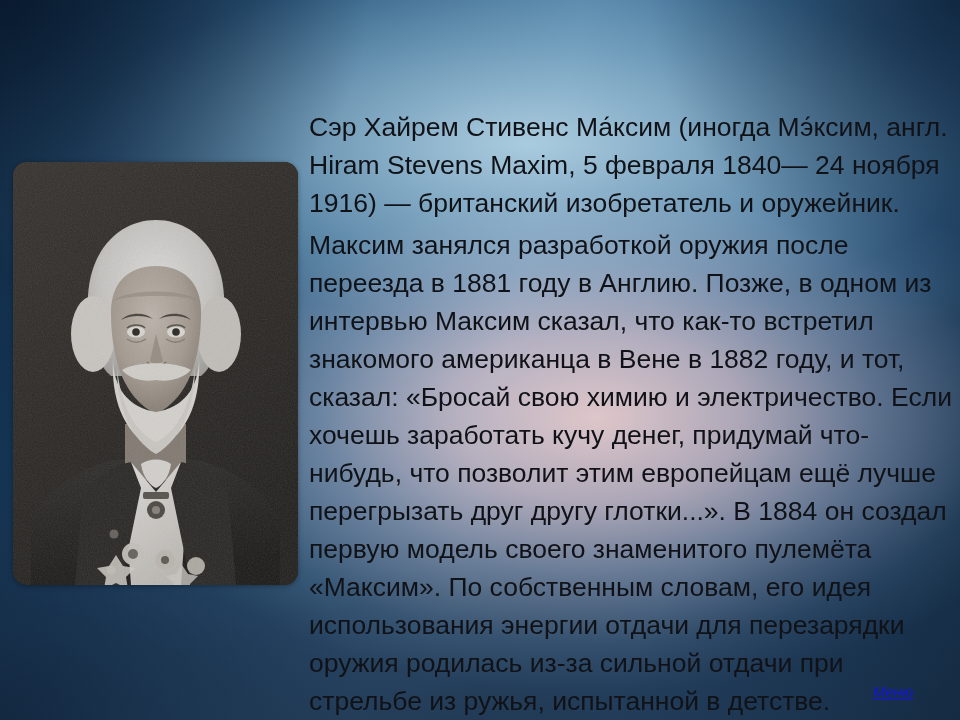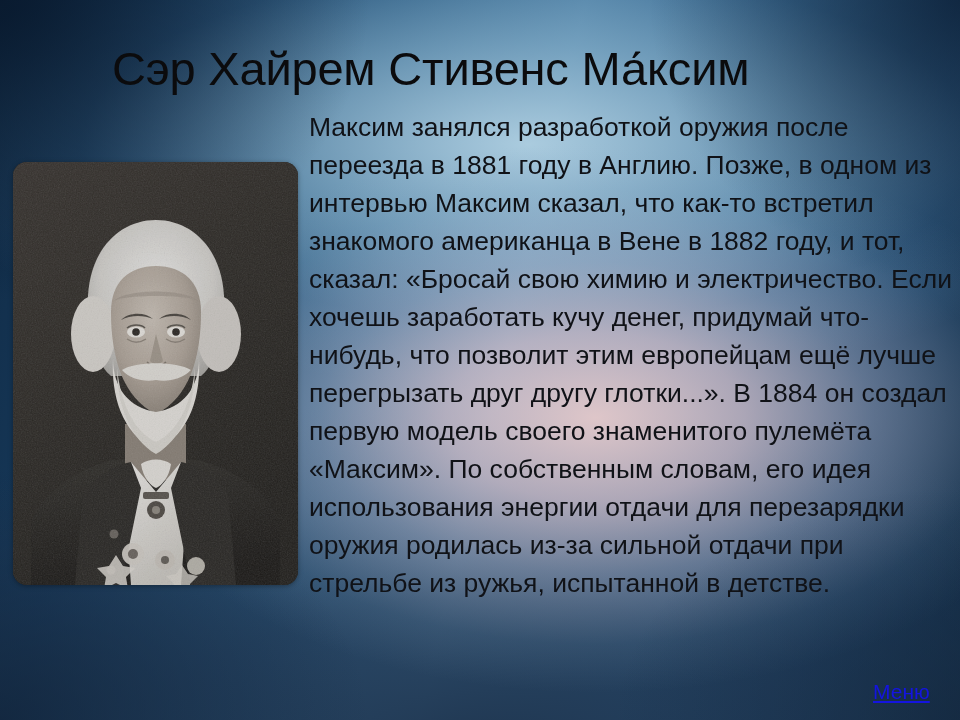--- a/index.html
+++ b/index.html
@@ -108,37 +108,37 @@
   }
   #body-text p.last {
     margin-bottom: 12px;
   }
 
   
   #menu-link {
     position: absolute;
     left: 873px;
     top: 680px;
-    font-size: 21px;
+    font-size: 15px;
     line-height: 24px;
     color: #1414e0;
     text-decoration: underline;
     cursor: pointer;
     white-space: nowrap;
+    font-style: italic;
   }
 </style>
 </head>
 <body>
 
 <div id="slide">
 
   <div class="bg-base"></div>
   <div class="bg-vignette"></div>
 
-  <div id="title">Сэр Хайрем Стивенс Ма́ксим</div>
 
   <div id="portrait" aria-label="Черно-белый портрет Хайрема Стивенса Максима">
     <svg viewBox="0 0 285 423" preserveAspectRatio="xMidYMid slice">
       <defs>
         <linearGradient id="bgGrad" x1="0" y1="0" x2="0.5" y2="1">
           <stop offset="0%" stop-color="#3a3531"></stop>
           <stop offset="50%" stop-color="#2e2b27"></stop>
           <stop offset="100%" stop-color="#23211e"></stop>
         </linearGradient>
         <radialGradient id="hairGrad" cx="0.5" cy="0.4" r="0.7">
@@ -230,18 +230,19 @@
                C 186 226 170 246 143 250 C 116 246 100 226 100 196 Z" fill="#eae7e2"></path>
       <path d="M 104 206 C 104 244 118 278 143 292 C 168 278 182 244 182 206
                C 178 244 164 270 143 280 C 122 270 108 244 104 206 Z" fill="#dedbd5"></path>
 
       <rect x="0" y="0" width="285" height="423" filter="url(#grain)" opacity="0.55"></rect>
       <rect x="0" y="0" width="285" height="423" fill="#1d1b19" opacity="0.10"></rect>
     </svg>
   </div>
 
   <div id="body-text">
+    <p>Сэр Хайрем Стивенс Ма́ксим (иногда Мэ́ксим, англ. Hiram Stevens Maxim, 5 февраля 1840— 24 ноября 1916) — британский изобретатель и оружейник.</p>
     <p class="last">Максим занялся разработкой оружия после переезда в 1881 году в Англию. Позже, в одном из интервью Максим сказал, что как-то встретил знакомого американца в Вене в 1882 году, и тот, сказал: «Бросай свою химию и электричество. Если хочешь заработать кучу денег, придумай что-нибудь, что позволит этим европейцам ещё лучше перегрызать друг другу глотки...». В 1884 он создал первую модель своего знаменитого пулемёта «Максим». По собственным словам, его идея использования энергии отдачи для перезарядки оружия родилась из-за сильной отдачи при стрельбе из ружья, испытанной в детстве.</p>
   </div>
 
   <a id="menu-link" href="#">Меню</a>
 
 </div>
 
 </body></html>

